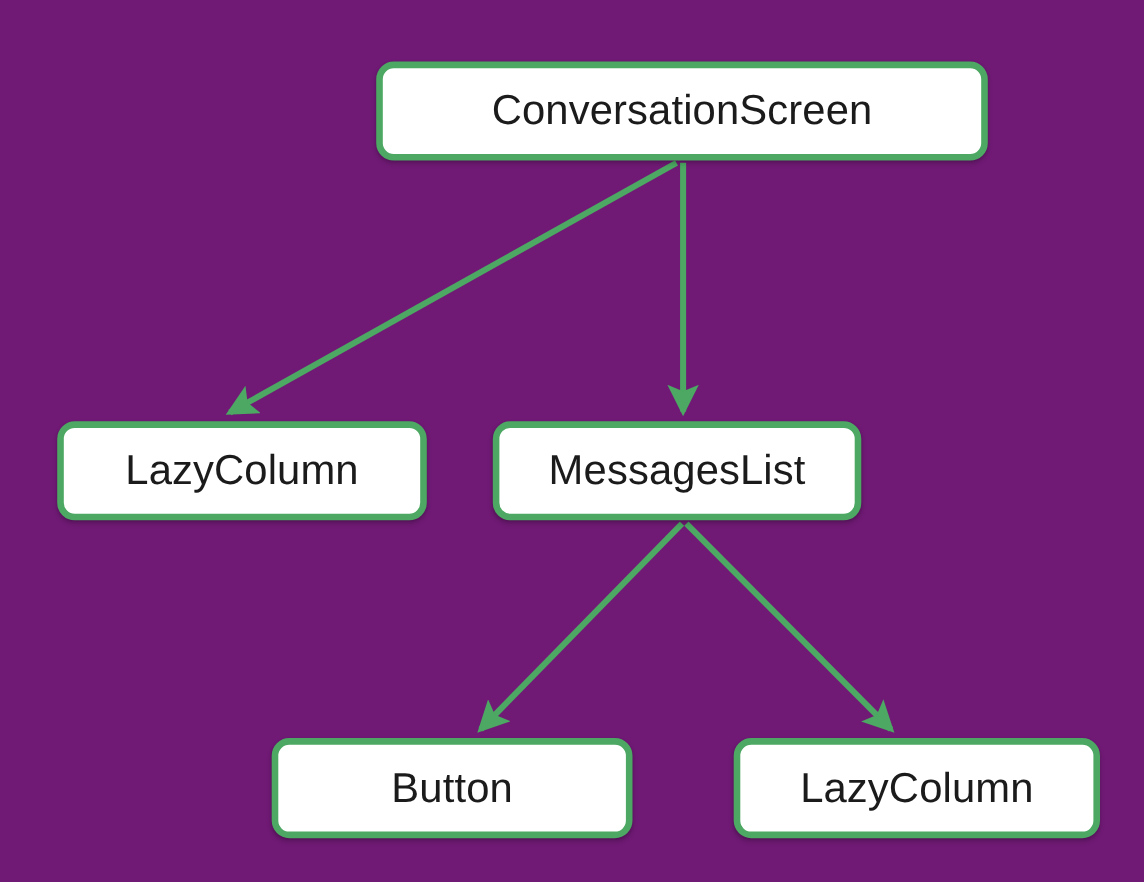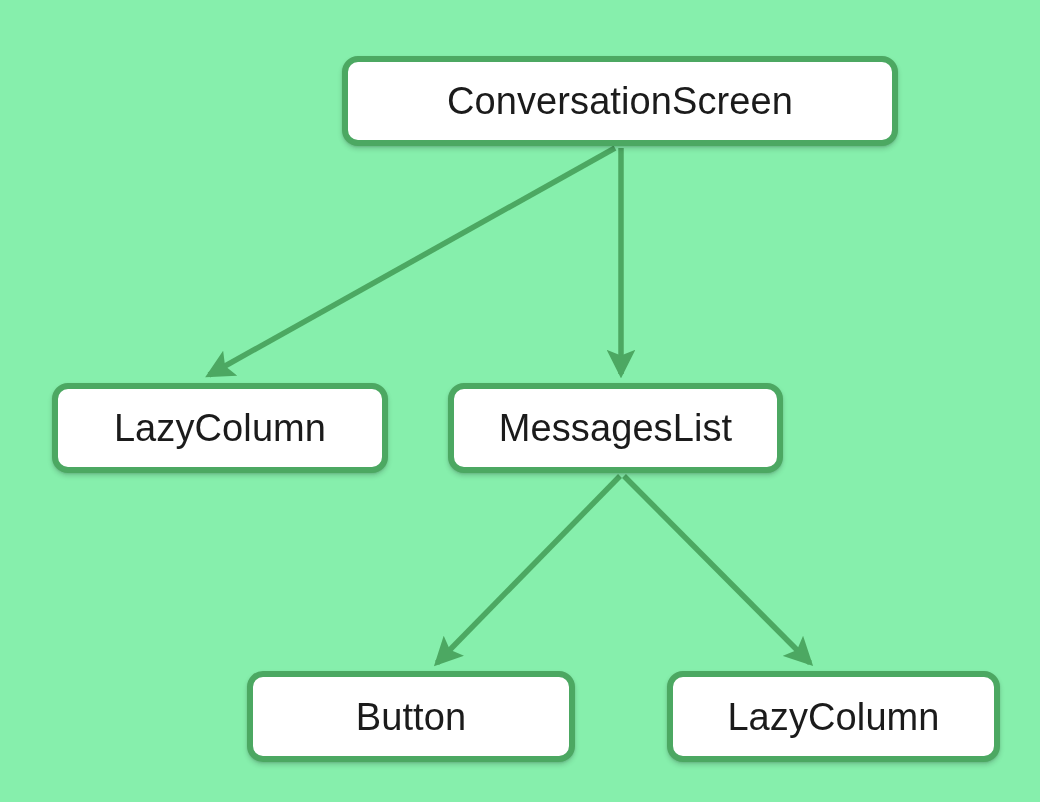--- a/index.html
+++ b/index.html
@@ -11,21 +11,21 @@
     height: 802px;
     background: #ffffff;
     font-family: "Liberation Sans", sans-serif;
     overflow: hidden;
   }
 
   #canvas {
     position: relative;
     width: 1040px;
     height: 802px;
-    background: #86efac;
+    background: #701a75;
   }
 
   #edge-layer {
     position: absolute;
     left: 0;
     top: 0;
     width: 1040px;
     height: 802px;
     pointer-events: none;
   }

